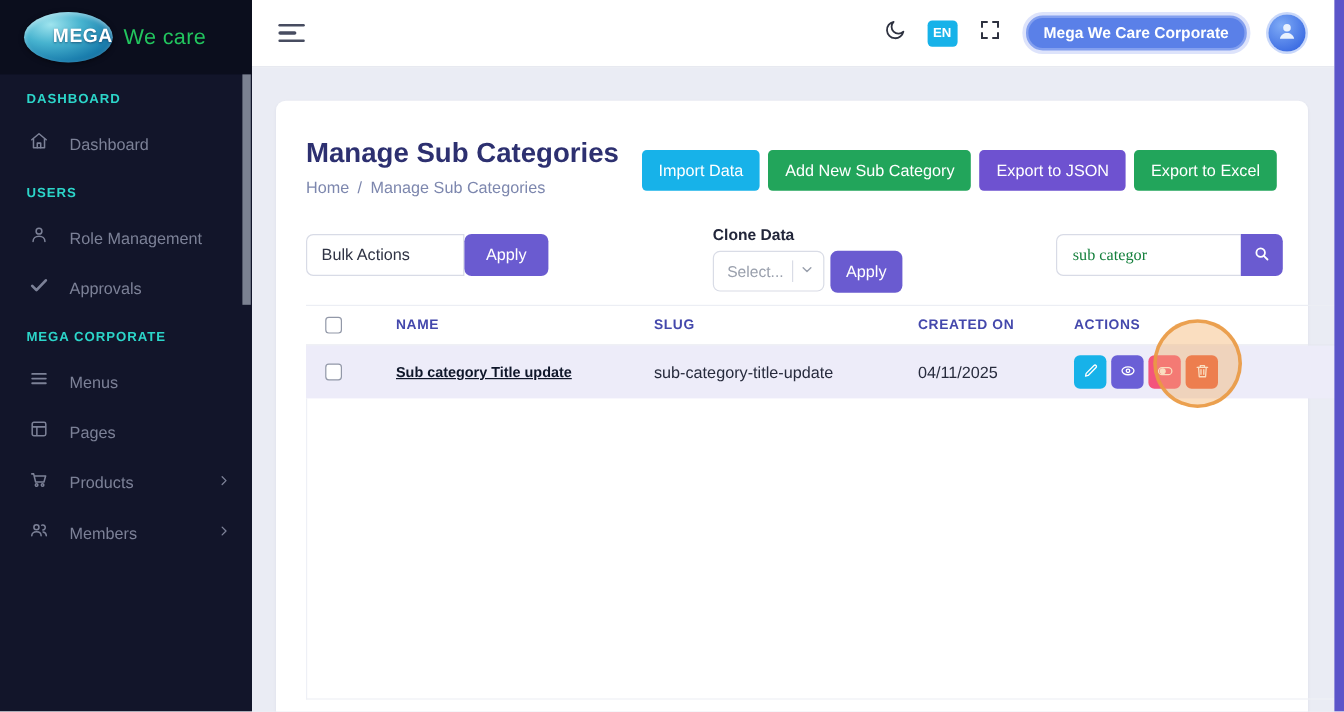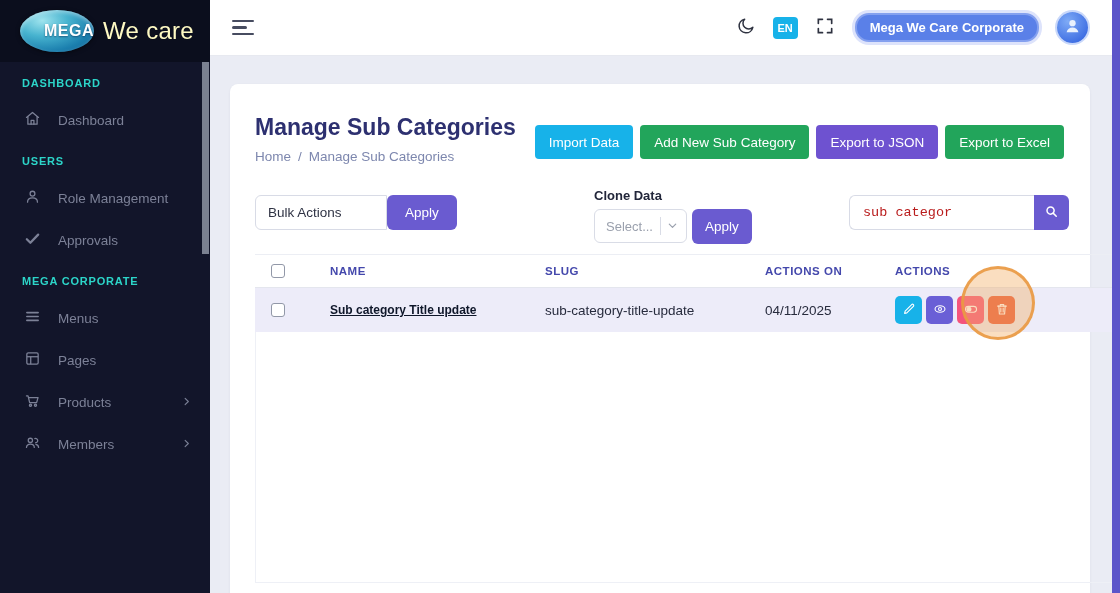--- a/index.html
+++ b/index.html
@@ -5,21 +5,21 @@
   * { margin:0; padding:0; box-sizing:border-box; }
   html,body { width:1120px; height:593px; overflow:hidden; font-family:"Liberation Sans", sans-serif; background:#eaecf4; }
   .app { position:relative; width:1120px; height:593px; }
 
   
   .sidebar { position:absolute; left:0; top:0; width:210px; height:593px; background:#12152a; z-index:5; }
   .logo-area { height:62px; background:#0b0e1d; display:flex; align-items:center; padding-left:20px; gap:9px; }
   .logo-oval { width:74px; height:42px; border-radius:50%; background:radial-gradient(ellipse at 30% 25%, #9fe4ee 0%, #47b3cf 35%, #1b7fae 70%, #0d5c8d 100%);
     display:flex; align-items:center; justify-content:flex-end; box-shadow:inset 0 2px 4px rgba(255,255,255,.45), 0 1px 4px rgba(0,0,0,.5); }
   .logo-oval span { color:#0c2f52; font-weight:bold; font-size:16px; letter-spacing:.5px; color:#ffffff; text-shadow:0 1px 2px rgba(10,40,80,.6); }
-  .tagline { color:#fef9c3; font-size:24px; letter-spacing:.3px; }
+  .tagline { color:#22c55e; font-size:18px; letter-spacing:.3px; }
   .sidebar-scrollthumb { position:absolute; right:1px; top:62px; width:7px; height:192px; background:#7b8191; }
   .nav { padding-top:10px; }
   .nav-section { margin-top:11px; }
   .nav-section:first-child { margin-top:2px; }
   .nav-label { height:18px; line-height:18px; padding-left:22px; color:#2cd5c9; font-size:11px; font-weight:bold; letter-spacing:.8px; margin-bottom:7px; }
   .nav-item { height:42px; display:flex; align-items:center; padding-left:24px; gap:17px; color:#7c8197; cursor:pointer; position:relative; }
   .nav-item .lbl { font-size:13.5px; }
   .nav-item svg { width:17px; height:17px; flex:none; }
   .nav-item .chev { position:absolute; right:18px; }
   .nav-item .chev svg { width:11px; height:11px; }
@@ -66,22 +66,22 @@
   .clone-label { font-size:13px; font-weight:bold; color:#22263a; }
   .clone-row { margin-top:6px; display:flex; gap:5px; }
   .clone-select { width:93px; height:34px; border:1px solid #d9dce6; border-radius:6px; background:#fff; display:flex; align-items:center;
     padding:0 8px 0 11px; cursor:pointer; }
   .clone-select .ph { font-size:13px; color:#9aa0ad; flex:1; }
   .clone-select .sep { width:1px; height:18px; background:#d9dce6; margin-right:6px; }
   .clone-select svg { width:11px; height:11px; color:#9aa0ad; }
   .clone-apply { padding:0 13px; }
 
   .search-group { position:absolute; right:21px; top:111px; display:flex; }
-  .search-input { width:185px; height:35px; border:1px solid #d8dbe6; border-right:none; border-radius:6px 0 0 6px; padding:0 13px;
-    font-size:13.5px; color:#b91c1c; font-family:Liberation Mono, monospace; outline:none; }
+  .search-input { width:154px; height:35px; border:1px solid #d8dbe6; border-right:none; border-radius:6px 0 0 6px; padding:0 13px;
+    font-size:13.5px; color:#15803d; font-family:Liberation Serif, serif; outline:none; }
   .search-btn { width:35px; height:35px; background:#6a5bd0; border:none; border-radius:0 6px 6px 0; cursor:pointer;
     display:flex; align-items:center; justify-content:center; color:#fff; }
   .search-btn svg { width:15px; height:15px; }
 
   
   .table { position:absolute; left:25px; top:170px; width:978px; }
   .t-head { display:flex; align-items:center; height:34px; border-top:1px solid #eceef4; border-bottom:1px solid #e4e6ee; }
   .t-head .cell { font-size:11.5px; font-weight:bold; color:#4448ac; letter-spacing:.5px; }
   .t-row { display:flex; align-items:center; height:44px; background:#edecf9; }
   .cell { padding-left:16px; }
@@ -274,21 +274,21 @@
         </button>
       </div>
 
       <div class="table">
         <div class="t-head">
           <div class="cell col-check">
               <div class="checkbox"></div>
             </div>
           <div class="cell col-name">NAME</div>
           <div class="cell col-slug">SLUG</div>
-          <div class="cell col-created">ACTIONS ON</div>
+          <div class="cell col-created">CREATED ON</div>
           <div class="cell col-actions">ACTIONS</div>
         </div>
         <div class="t-row">
           <div class="cell col-check">
               <div class="checkbox"></div>
             </div>
           <div class="cell col-name name-cell">Sub category Title update</div>
           <div class="cell col-slug slug-cell">sub-category-title-update</div>
           <div class="cell col-created created-cell">04/11/2025</div>
           <div class="cell col-actions actions-cell">

